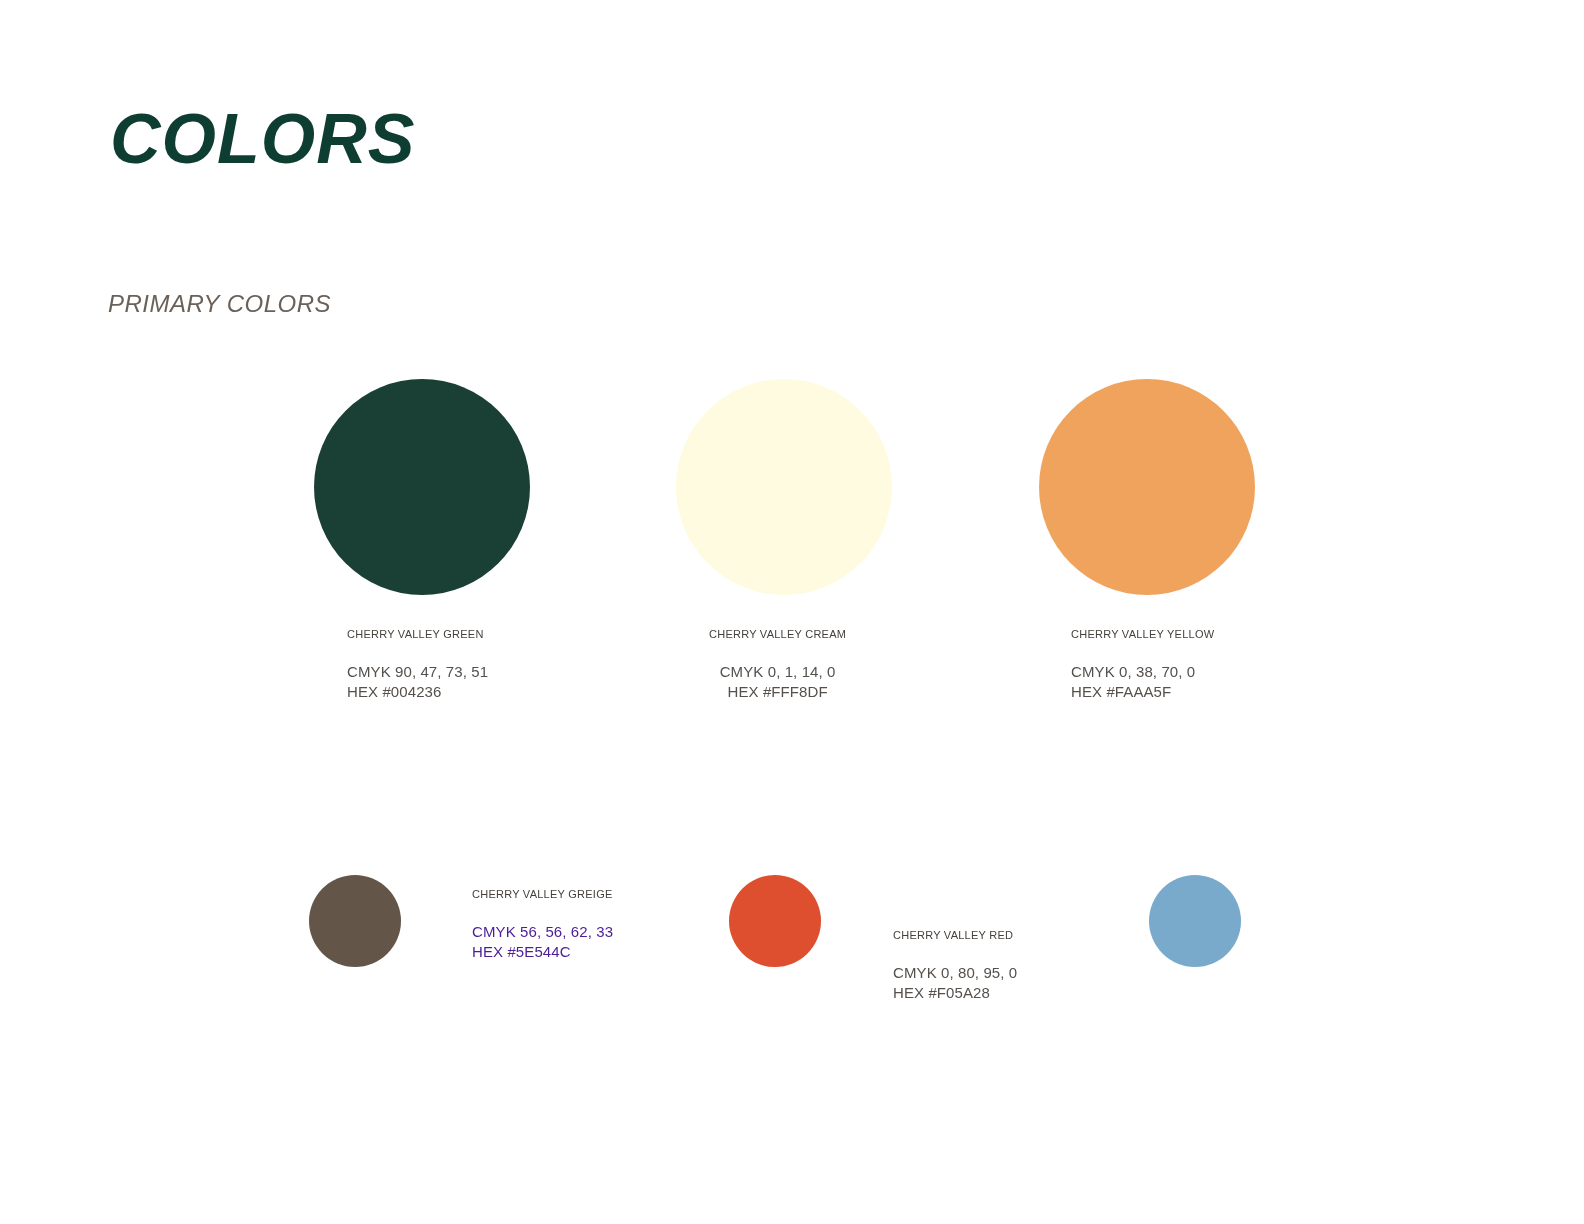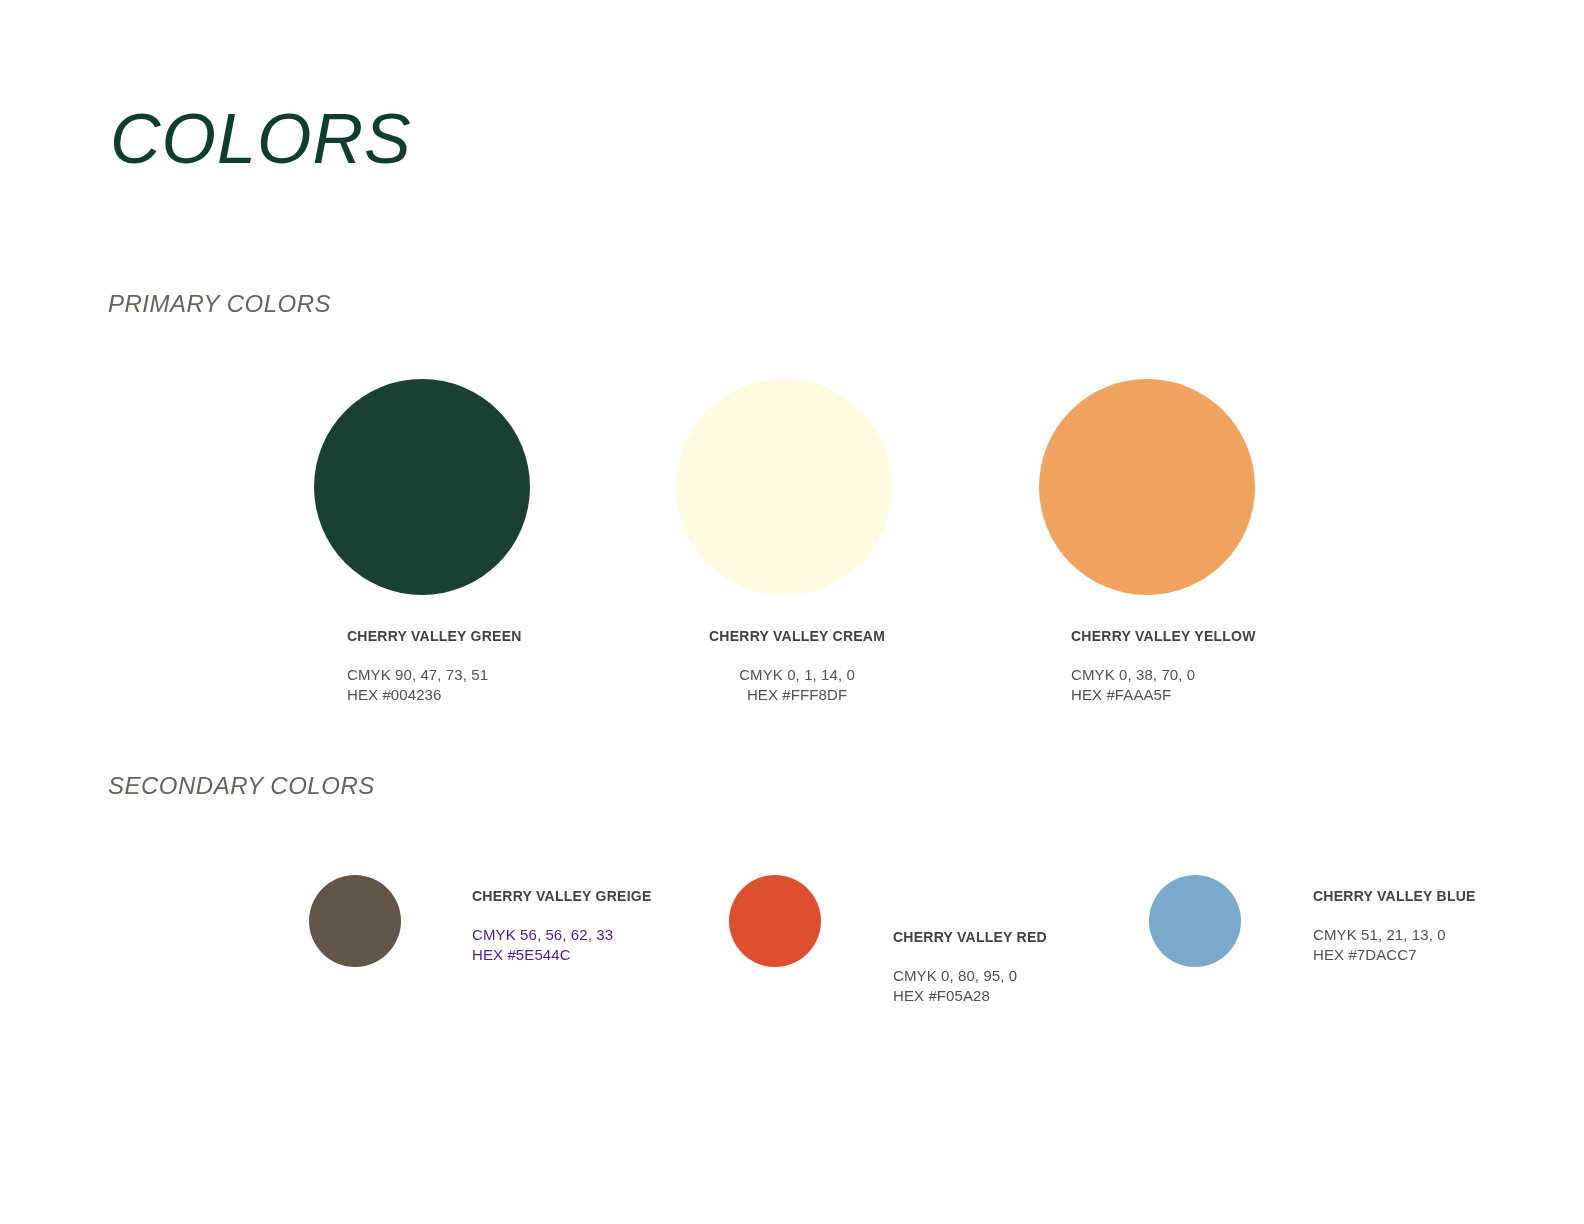--- a/index.html
+++ b/index.html
@@ -22,21 +22,21 @@
   }
 
   
   .page-title {
     position: absolute;
     left: 110px;
     top: 104px;
     font-size: 70px;
     line-height: 1;
     font-style: italic;
-    font-weight: 400;
+    font-weight: 700;
     letter-spacing: 1px;
     color: #0e3d31;
     white-space: nowrap;
   }
 
   
   .section-heading {
     position: absolute;
     font-size: 24px;
     line-height: 1;
@@ -62,22 +62,22 @@
     width: 92px;
     height: 92px;
   }
 
   
   .swatch-info {
     position: absolute;
     white-space: nowrap;
   }
   .swatch-name {
-    font-size: 14px;
-    font-weight: 700;
+    font-size: 11px;
+    font-weight: 400;
     letter-spacing: 0.25px;
     color: #46413c;
     margin: 0 0 22px 0;
     line-height: 1;
   }
   .swatch-specs {
     font-size: 15px;
     font-weight: 400;
     letter-spacing: 0.1px;
     color: #55504b;
@@ -127,21 +127,20 @@
   </div>
 
   <div class="swatch-info primary-info col-3">
     <div class="swatch-name" style="color: rgb(70, 65, 60);">CHERRY VALLEY YELLOW</div>
     <div class="swatch-specs" style="color: rgb(85, 80, 75);">
       <div>CMYK 0, 38, 70, 0</div>
       <div>HEX #FAAA5F</div>
     </div>
   </div>
 
-  <div class="section-heading secondary" style="color: rgb(107, 97, 88);">SECONDARY COLORS</div>
 
   <div class="swatch-circle sm" style="background: rgb(99, 86, 73); left: 309px; top: 875px;"></div>
   <div class="swatch-circle sm" style="background: rgb(221, 79, 46); left: 729px; top: 875px;"></div>
   <div class="swatch-circle sm" style="background: rgb(121, 170, 203); left: 1149px; top: 875px;"></div>
 
   <div class="swatch-info srow-info sinfo-1">
     <div class="swatch-name" style="color: rgb(70, 65, 60);">CHERRY VALLEY GREIGE</div>
     <div class="swatch-specs" style="color: #4c1d95; margin-top: 8px;">
       <div>CMYK 56, 56, 62, 33</div>
       <div>HEX #5E544C</div>
@@ -149,21 +148,14 @@
   </div>
 
   <div class="swatch-info srow-info sinfo-2">
     <div class="swatch-name" style="color: rgb(70, 65, 60); margin-top: 41px;">CHERRY VALLEY RED</div>
     <div class="swatch-specs" style="color: rgb(85, 80, 75);">
       <div>CMYK 0, 80, 95, 0</div>
       <div>HEX #F05A28</div>
     </div>
   </div>
 
-  <div class="swatch-info srow-info sinfo-3">
-    <div class="swatch-name" style="color: rgb(70, 65, 60);">CHERRY VALLEY BLUE</div>
-    <div class="swatch-specs" style="color: rgb(85, 80, 75);">
-      <div>CMYK 51, 21, 13, 0</div>
-      <div>HEX #7DACC7</div>
-    </div>
-  </div>
 
 </div>
 
 </body></html>

